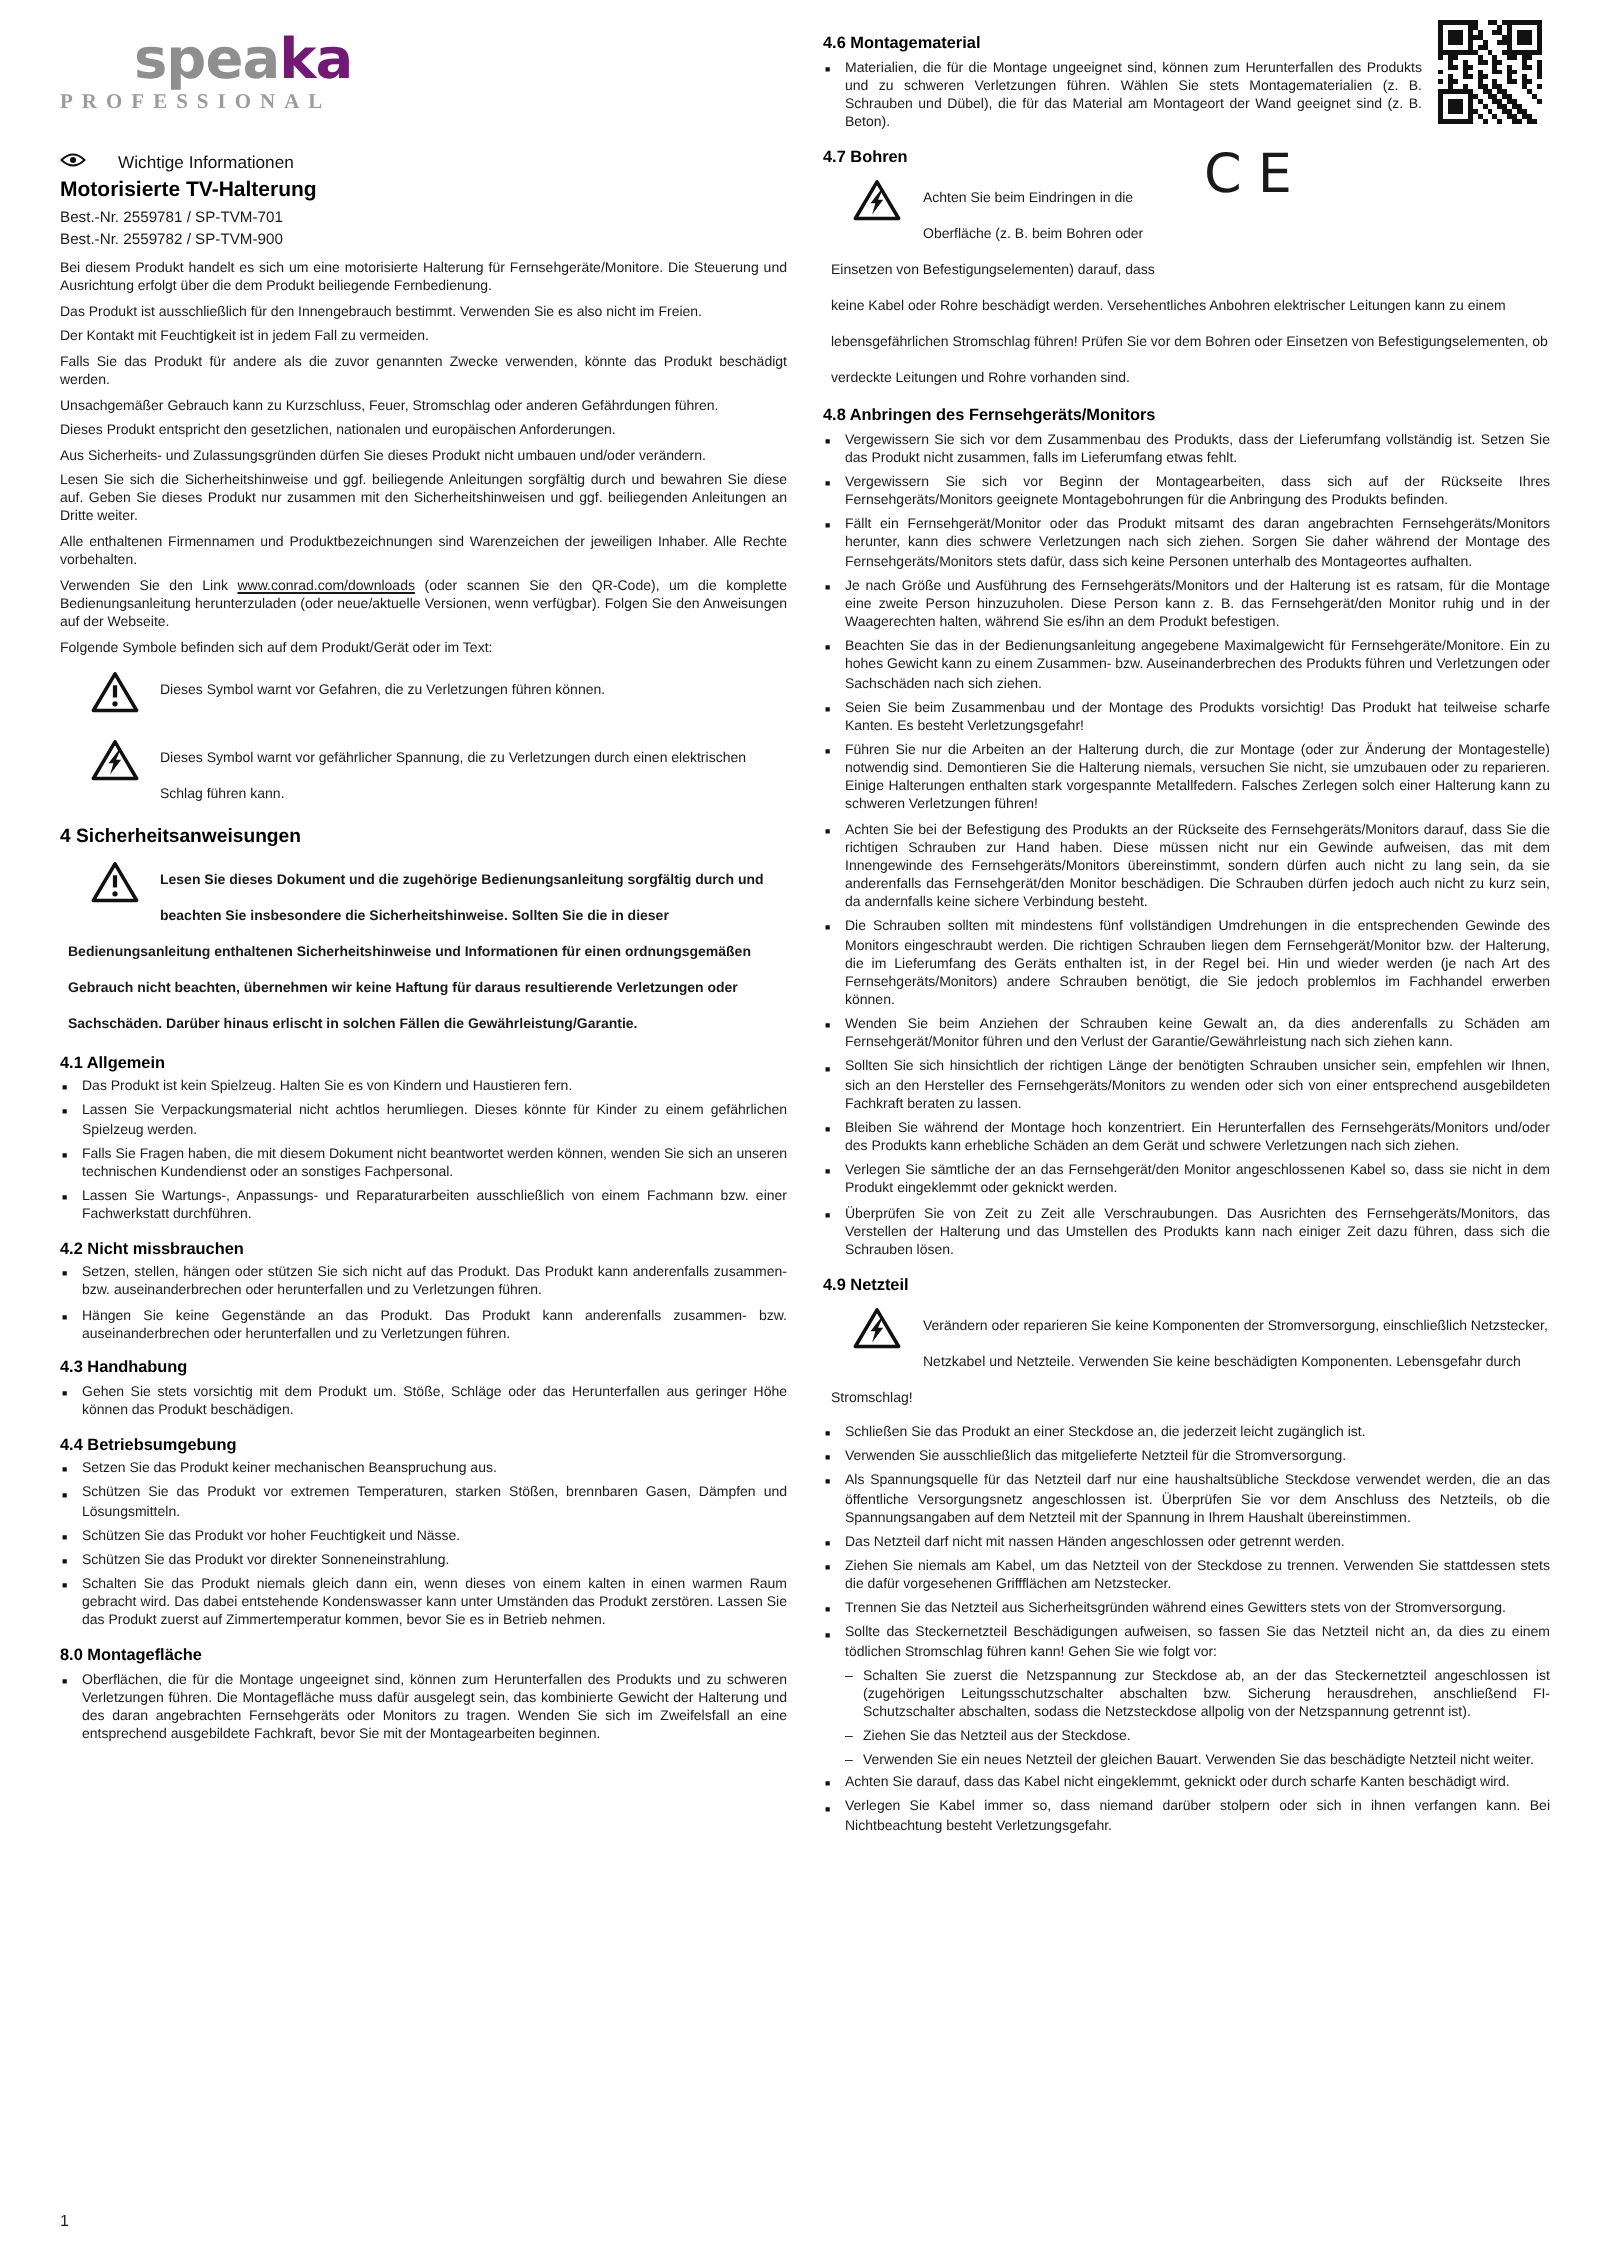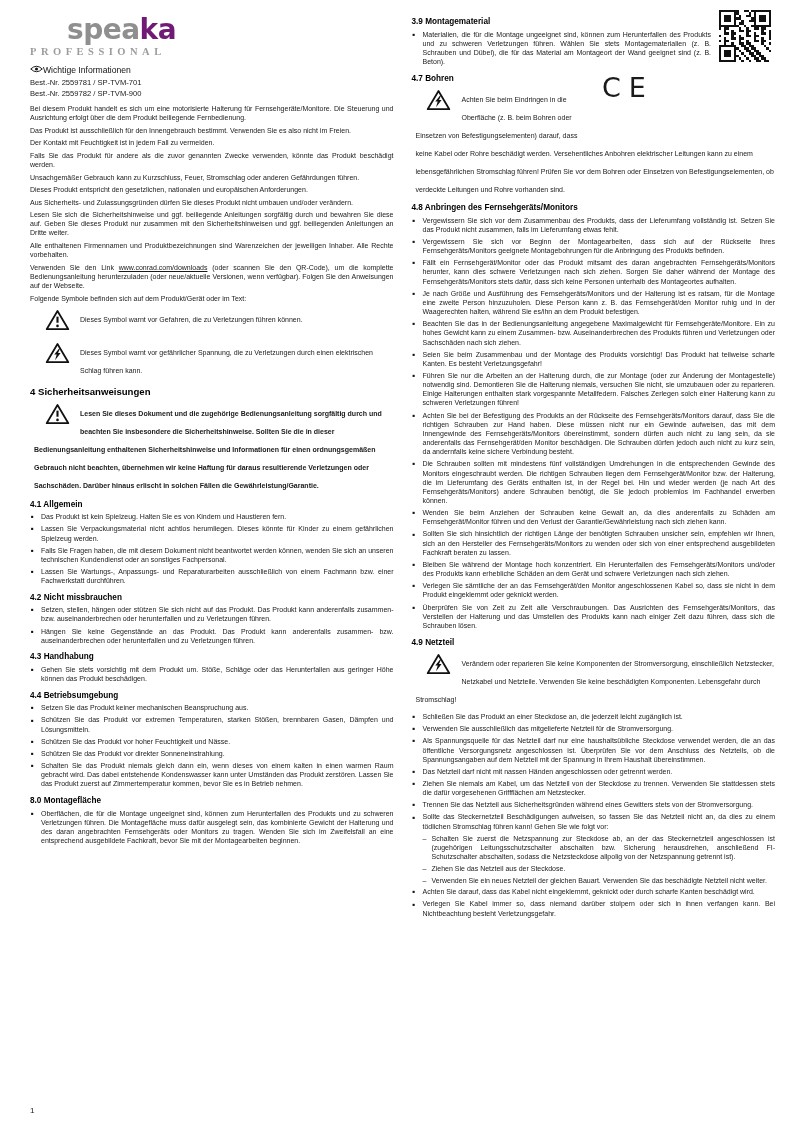--- a/index.html
+++ b/index.html
@@ -7,21 +7,21 @@
   body { font-family:"Liberation Sans", sans-serif; color:#1a1a1a; }
   .page { position:relative; width:802px; height:1134px; background:#fff; padding:16px 27px 0 30px; overflow:hidden; }
   .columns { display:flex; gap:18px; }
   .col { flex:1; min-width:0; }
 
   
   .logo { font-family:"DejaVu Sans", sans-serif; font-size:28px; font-weight:800; letter-spacing:-0.5px; line-height:1; }
   .logo .thin { color:#8f8f8f;margin-left:37px; }
   .logo .bold { color:#701a75; }
   .logo-sub { font-family:Liberation Serif, serif; font-size:10.5px; font-weight:bold; letter-spacing:4.5px; color:#9c9c9c; margin-top:2px; }
-  .lang-line { display:flex; align-items:center; gap:0; margin-top:8px; font-size:8.6px; color:#111; }
+  .lang-line { display:flex; align-items:center; gap:16px; margin-top:19px; font-size:8.6px; color:#111; }
   .doc-title { font-size:10.5px; font-weight:bold; margin-top:3px; color:#000; }
   .order-no { font-size:7.6px; margin-top:2.5px; }
   .header-block { margin-bottom:6px; }
 
   
   .ce { position:absolute; left:602px; top:72px; font-size:27px; letter-spacing:8px; color:#1a1a1a; font-family:"DejaVu Sans", sans-serif; font-weight:400; }
   .qr { position:absolute; left:719px; top:10px; width:52px; height:52px; }
 
   
   .spacer-a { float:right; width:64px; height:56px; }
@@ -277,20 +277,21 @@
       <div class="header-block">
         <div class="logo"><span class="thin">spea</span><span class="bold">ka</span></div>
         <div class="logo-sub">PROFESSIONAL</div>
         <div class="lang-line">
           <span><svg viewBox="0 0 18 10" width="13" height="8">
                 <path d="M1 5 Q9 -2.6 17 5 Q9 12.6 1 5 Z" fill="none" stroke="#111" stroke-width="1.3"></path>
                 <circle cx="9" cy="5" r="2.1" fill="#111"></circle>
               </svg></span>
           <span>Wichtige Informationen</span>
         </div>
+        <div class="doc-title">Motorisierte TV-Halterung</div>
         <div class="order-no">Best.-Nr. 2559781 / SP-TVM-701</div>
         <div class="order-no">Best.-Nr. 2559782 / SP-TVM-900</div>
       </div>
         <div class="para">Bei diesem Produkt handelt es sich um eine motorisierte Halterung für Fernsehgeräte/Monitore. Die Steuerung und Ausrichtung erfolgt über die dem Produkt beiliegende Fernbedienung.</div>
         <div class="para">Das Produkt ist ausschließlich für den Innengebrauch bestimmt. Verwenden Sie es also nicht im Freien.</div>
         <div class="para">Der Kontakt mit Feuchtigkeit ist in jedem Fall zu vermeiden.</div>
         <div class="para">Falls Sie das Produkt für andere als die zuvor genannten Zwecke verwenden, könnte das Produkt beschädigt werden.</div>
         <div class="para">Unsachgemäßer Gebrauch kann zu Kurzschluss, Feuer, Stromschlag oder anderen Gefährdungen führen.</div>
         <div class="para">Dieses Produkt entspricht den gesetzlichen, nationalen und europäischen Anforderungen.</div>
         <div class="para">Aus Sicherheits- und Zulassungsgründen dürfen Sie dieses Produkt nicht umbauen und/oder verändern.</div>
@@ -328,21 +329,21 @@
         <div class="bullet">Schützen Sie das Produkt vor extremen Temperaturen, starken Stößen, brennbaren Gasen, Dämpfen und Lösungsmitteln.</div>
         <div class="bullet">Schützen Sie das Produkt vor hoher Feuchtigkeit und Nässe.</div>
         <div class="bullet">Schützen Sie das Produkt vor direkter Sonneneinstrahlung.</div>
         <div class="bullet">Schalten Sie das Produkt niemals gleich dann ein, wenn dieses von einem kalten in einen warmen Raum gebracht wird. Das dabei entstehende Kondenswasser kann unter Umständen das Produkt zerstören. Lassen Sie das Produkt zuerst auf Zimmertemperatur kommen, bevor Sie es in Betrieb nehmen.</div>
         <div class="sec-h2">8.0 Montagefläche</div>
         <div class="bullet">Oberflächen, die für die Montage ungeeignet sind, können zum Herunterfallen des Produkts und zu schweren Verletzungen führen. Die Montagefläche muss dafür ausgelegt sein, das kombinierte Gewicht der Halterung und des daran angebrachten Fernsehgeräts oder Monitors zu tragen. Wenden Sie sich im Zweifelsfall an eine entsprechend ausgebildete Fachkraft, bevor Sie mit der Montagearbeiten beginnen.</div>
       </div>
     <div class="col">
       <div class="spacer-a"></div>
       <div class="spacer-b"></div>
-    <div class="sec-h2" style="margin-top: 1px;">3.9 Montagematerial</div>
+    <div class="sec-h2" style="margin-top: 1px;">4.6 Montagematerial</div>
         <div class="bullet">Materialien, die für die Montage ungeeignet sind, können zum Herunterfallen des Produkts und zu schweren Verletzungen führen. Wählen Sie stets Montagematerialien (z. B. Schrauben und Dübel), die für das Material am Montageort der Wand geeignet sind (z. B. Beton).</div>
         <div class="sec-h2">4.7 Bohren</div>
         <div class="warnbox"><span class="wicon"><svg viewBox="0 0 28 25" width="25" height="22">
               <path d="M14 2.2 L26.3 23 H1.7 Z" fill="none" stroke="#111" stroke-width="2" stroke-linejoin="round"></path>
               <path d="M15.8 7.3 L10.3 14.3 L13.1 14.3 L11.2 20.8 L17.5 12.4 L14.6 12.4 L16.9 7.3 Z" fill="#111"></path>
             </svg></span><span class="wtxt">Achten Sie beim Eindringen in die Oberfläche (z. B. beim Bohren oder Einsetzen von Befestigungselementen) darauf, dass keine Kabel oder Rohre beschädigt werden. Versehentliches Anbohren elektrischer Leitungen kann zu einem lebensgefährlichen Stromschlag führen! Prüfen Sie vor dem Bohren oder Einsetzen von Befestigungselementen, ob verdeckte Leitungen und Rohre vorhanden sind.</span></div>
         <div class="sec-h2">4.8 Anbringen des Fernsehgeräts/Monitors</div>
         <div class="bullet">Vergewissern Sie sich vor dem Zusammenbau des Produkts, dass der Lieferumfang vollständig ist. Setzen Sie das Produkt nicht zusammen, falls im Lieferumfang etwas fehlt.</div>
         <div class="bullet">Vergewissern Sie sich vor Beginn der Montagearbeiten, dass sich auf der Rückseite Ihres Fernsehgeräts/Monitors geeignete Montagebohrungen für die Anbringung des Produkts befinden.</div>
         <div class="bullet">Fällt ein Fernsehgerät/Monitor oder das Produkt mitsamt des daran angebrachten Fernsehgeräts/Monitors herunter, kann dies schwere Verletzungen nach sich ziehen. Sorgen Sie daher während der Montage des Fernsehgeräts/Monitors stets dafür, dass sich keine Personen unterhalb des Montageortes aufhalten.</div>

